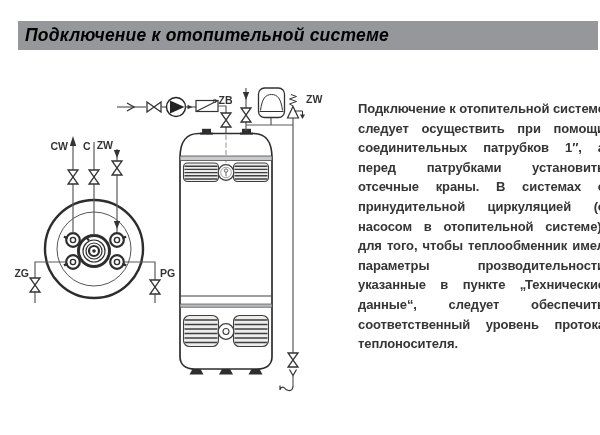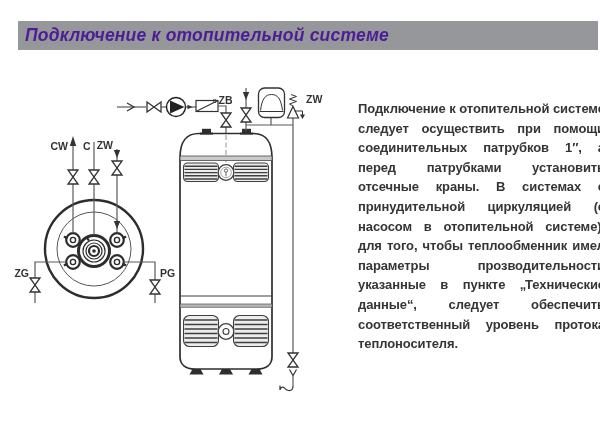--- a/index.html
+++ b/index.html
@@ -9,21 +9,21 @@
     font-family:"Liberation Sans", sans-serif;
   }
   .header-bar{
     position:absolute;left:18px;top:21px;width:580px;height:29px;
     background:#95979a;
     box-sizing:border-box;
     display:flex;align-items:center;
     padding-left:7px;
   }
   .header-bar span{
-    color:#4c1d95;
+    color:#000000;
     font-size:17.5px;
     font-weight:700;
     font-style:italic;
     letter-spacing:0.2px;
     white-space:nowrap;
   }
   .instruction{
     position:absolute;left:346px;top:87px;width:247px;
     margin:12px;
     font-size:13px;

